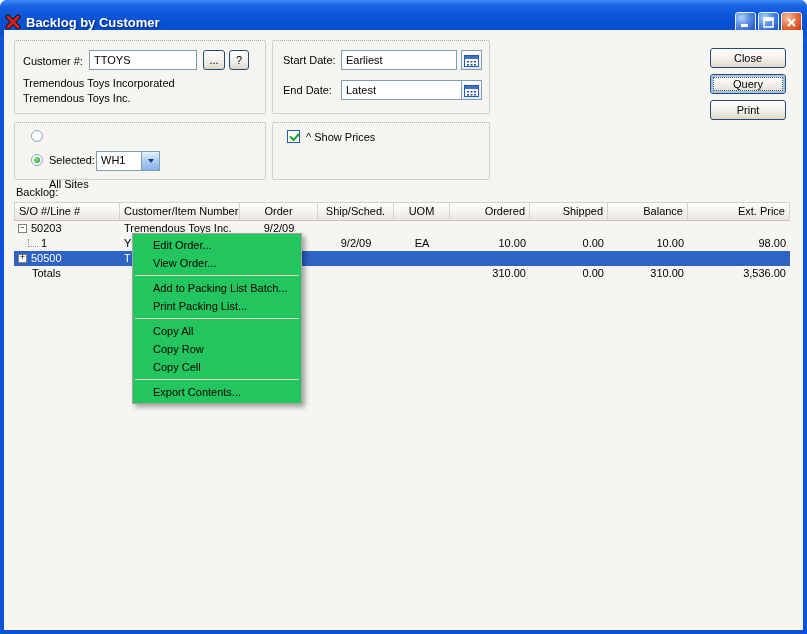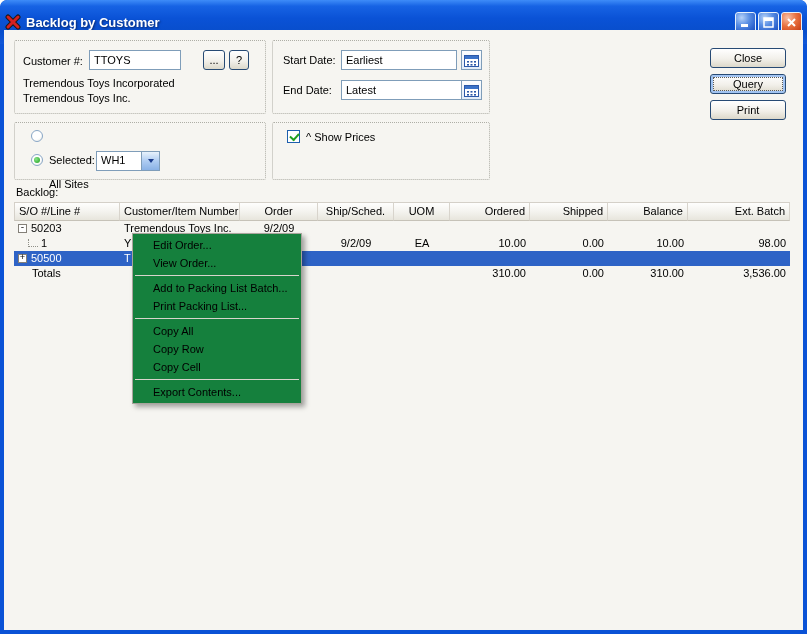--- a/index.html
+++ b/index.html
@@ -105,21 +105,21 @@
   }
   .treeL {
     display:inline-block; width:10px; height:8px; box-sizing:border-box;
     border-left:1px dotted #909088; border-bottom:1px dotted #909088;
     margin:0 3px 3px 10px; vertical-align:middle;
   }
   .indent { padding-left:18px; }
 
   .menu {
     position:absolute; left:128px; top:203px; width:170px; box-sizing:border-box;
-    background:#15803d; border:1px solid #A8A49C; box-shadow:3px 3px 5px rgba(0,0,0,0.35);
+    background:#22c55e; border:1px solid #A8A49C; box-shadow:3px 3px 5px rgba(0,0,0,0.35);
     padding:2px 0; z-index:10;
   }
   .mi { height:18px; line-height:18px; padding-left:20px; white-space:nowrap; }
   .msep { border-top:1px solid #D8D4CC; margin:3px 2px; height:0; }
 </style>
 </head>
 <body>
 
 <div class="window">
 
@@ -148,21 +148,21 @@
             <path d="M2 2 L9 9 M9 2 L2 9" stroke="#fff" stroke-width="2"></path>
           </svg>
       </span>
     </span>
   </div>
 
   <div class="content">
 
     <div class="group" style="left:10px; top:10px; width:252px; height:74px;">
       <span class="lbl" style="left:8px; top:14px;">Customer #:</span>
-      <input class="tinput" style="left: 74px; top: 9px; width: 92px; height: 20px;" value="TTOYS">
+      <input class="tinput" style="left: 74px; top: 9px; width: 108px; height: 20px;" value="TTOYS">
       <button class="sbtn" style="left:188px; top:9px; width:22px; height:20px;">...</button>
       <button class="sbtn" style="left:214px; top:9px; width:20px; height:20px;">?</button>
       <span class="lbl" style="left:8px; top:36px;">Tremendous Toys Incorporated</span>
       <span class="lbl" style="left:8px; top:51px;">Tremendous Toys Inc.</span>
     </div>
 
     <div class="group" style="left:268px; top:10px; width:218px; height:74px;">
       <span class="lbl" style="left:10px; top:13px;">Start Date:</span>
       <input class="tinput" style="left: 68px; top: 9px; width: 116px; height: 20px;" value="Earliest">
       <span class="calbtn" style="left:188px; top:9px;">
@@ -226,21 +226,21 @@
     <div class="table">
       <div class="thead">
         <div class="th">S/O #/Line #</div>
         <div class="th">Customer/Item Number</div>
         <div class="th c">Order</div>
         <div class="th c">Ship/Sched.</div>
         <div class="th c">UOM</div>
         <div class="th r">Ordered</div>
         <div class="th r">Shipped</div>
         <div class="th r">Balance</div>
-        <div class="th r">Ext. Batch</div>
+        <div class="th r">Ext. Price</div>
       </div>
 
       <div class="trow">
         <div class="td"><span class="exp">-</span><span>50203</span></div>
         <div class="td">Tremendous Toys Inc.</div>
         <div class="td c">9/2/09</div>
         <div class="td c"></div>
         <div class="td c"></div>
         <div class="td r"></div>
         <div class="td r"></div>

